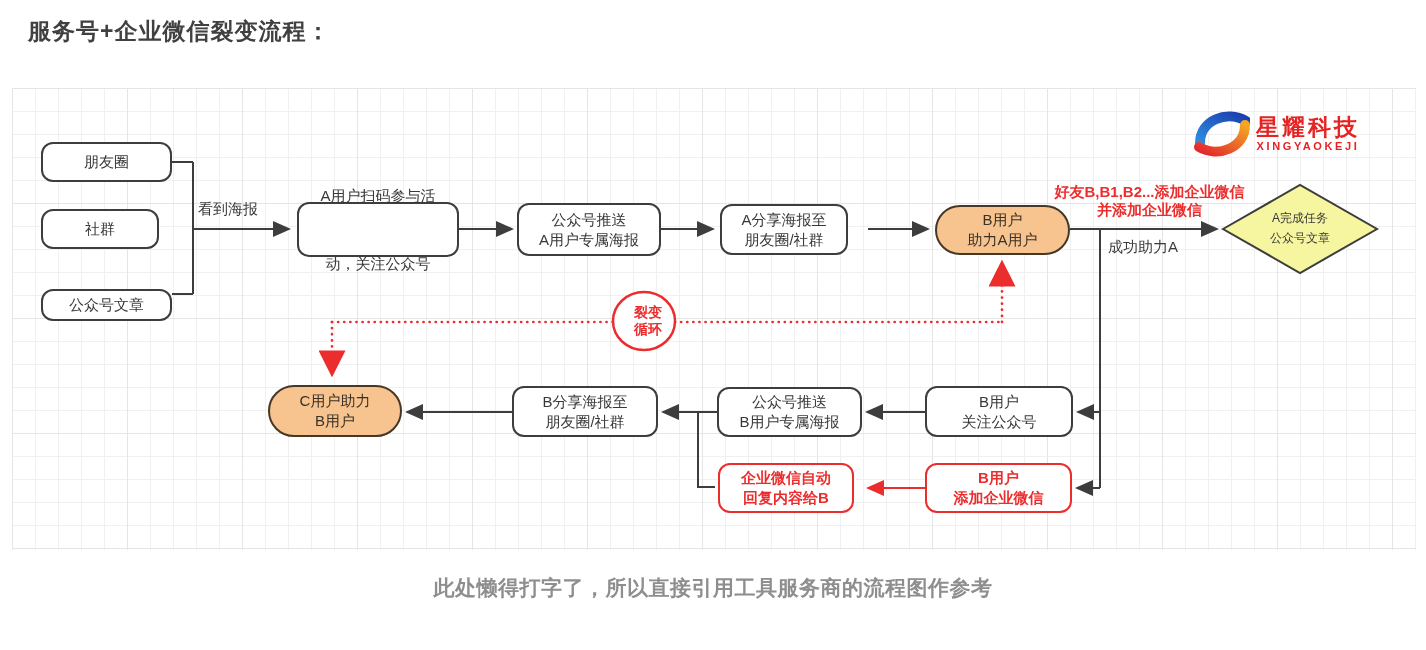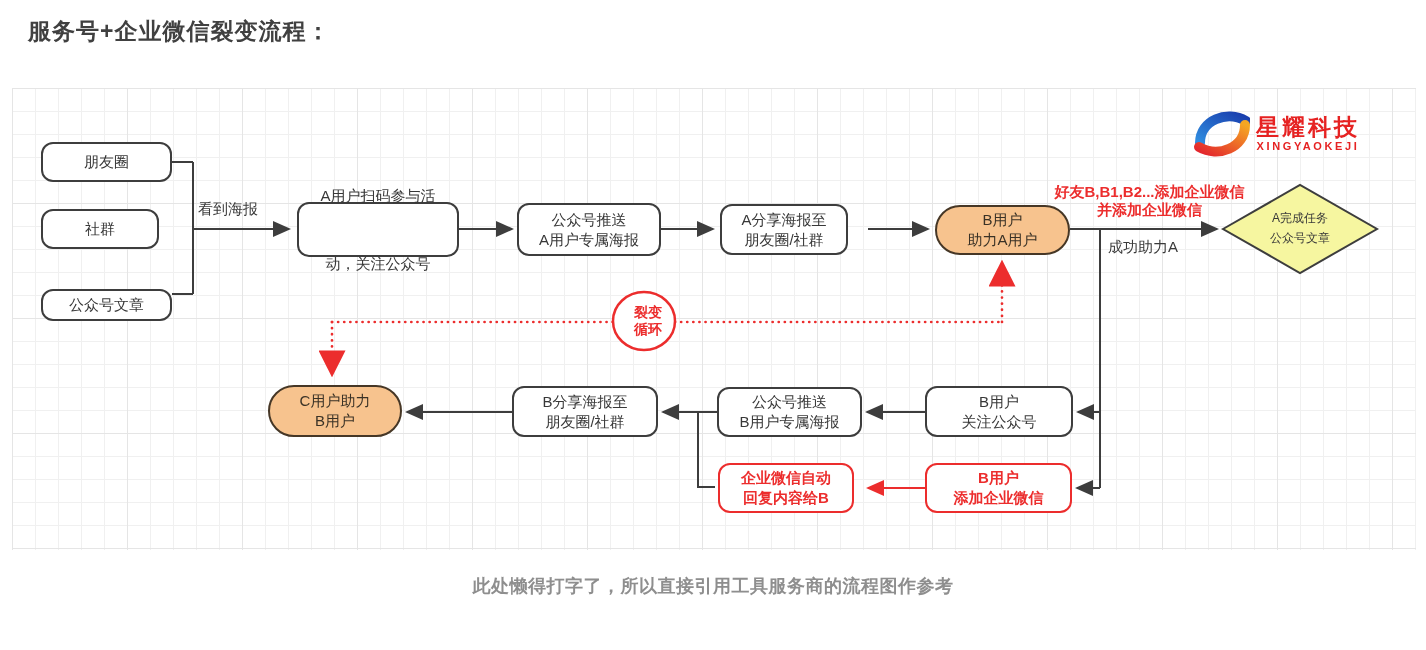--- a/index.html
+++ b/index.html
@@ -21,21 +21,21 @@
   .redbox{border-color:#ec2d2d;color:#ec2d2d;font-weight:700;}
   .lbl{position:absolute;font-size:15px;color:#3a3a3a;font-weight:400;white-space:nowrap;}
   .red-note{position:absolute;color:#ec2d2d;font-size:15px;font-weight:700;line-height:18px;text-align:center;white-space:nowrap;}
   .loop-lbl{position:absolute;color:#ec2d2d;font-size:14px;font-weight:700;line-height:17px;text-align:center;}
   .diamond-lbl{position:absolute;font-size:12px;line-height:20px;color:#383838;font-weight:500;text-align:center;}
   .logo{position:absolute;left:1180px;top:20px;display:flex;align-items:center;}
   .logo-text{margin-left:6px;color:#e62222;}
   .logo-cn{font-size:23px;font-weight:700;letter-spacing:3px;line-height:25px;}
   .logo-en{font-size:11px;font-weight:700;letter-spacing:2.6px;line-height:13px;text-align:center;}
   .caption{position:absolute;left:0;top:574px;width:1426px;text-align:center;
-    font-size:18px;font-weight:700;color:#8e8e8e;letter-spacing:0.5px;}
+    font-size:21px;font-weight:700;color:#8e8e8e;letter-spacing:0.5px;}
 </style>
 </head>
 <body>
 
 <div class="canvas">
 
   <div class="page-title">服务号+企业微信裂变流程：</div>
 
   <div class="board">
 

